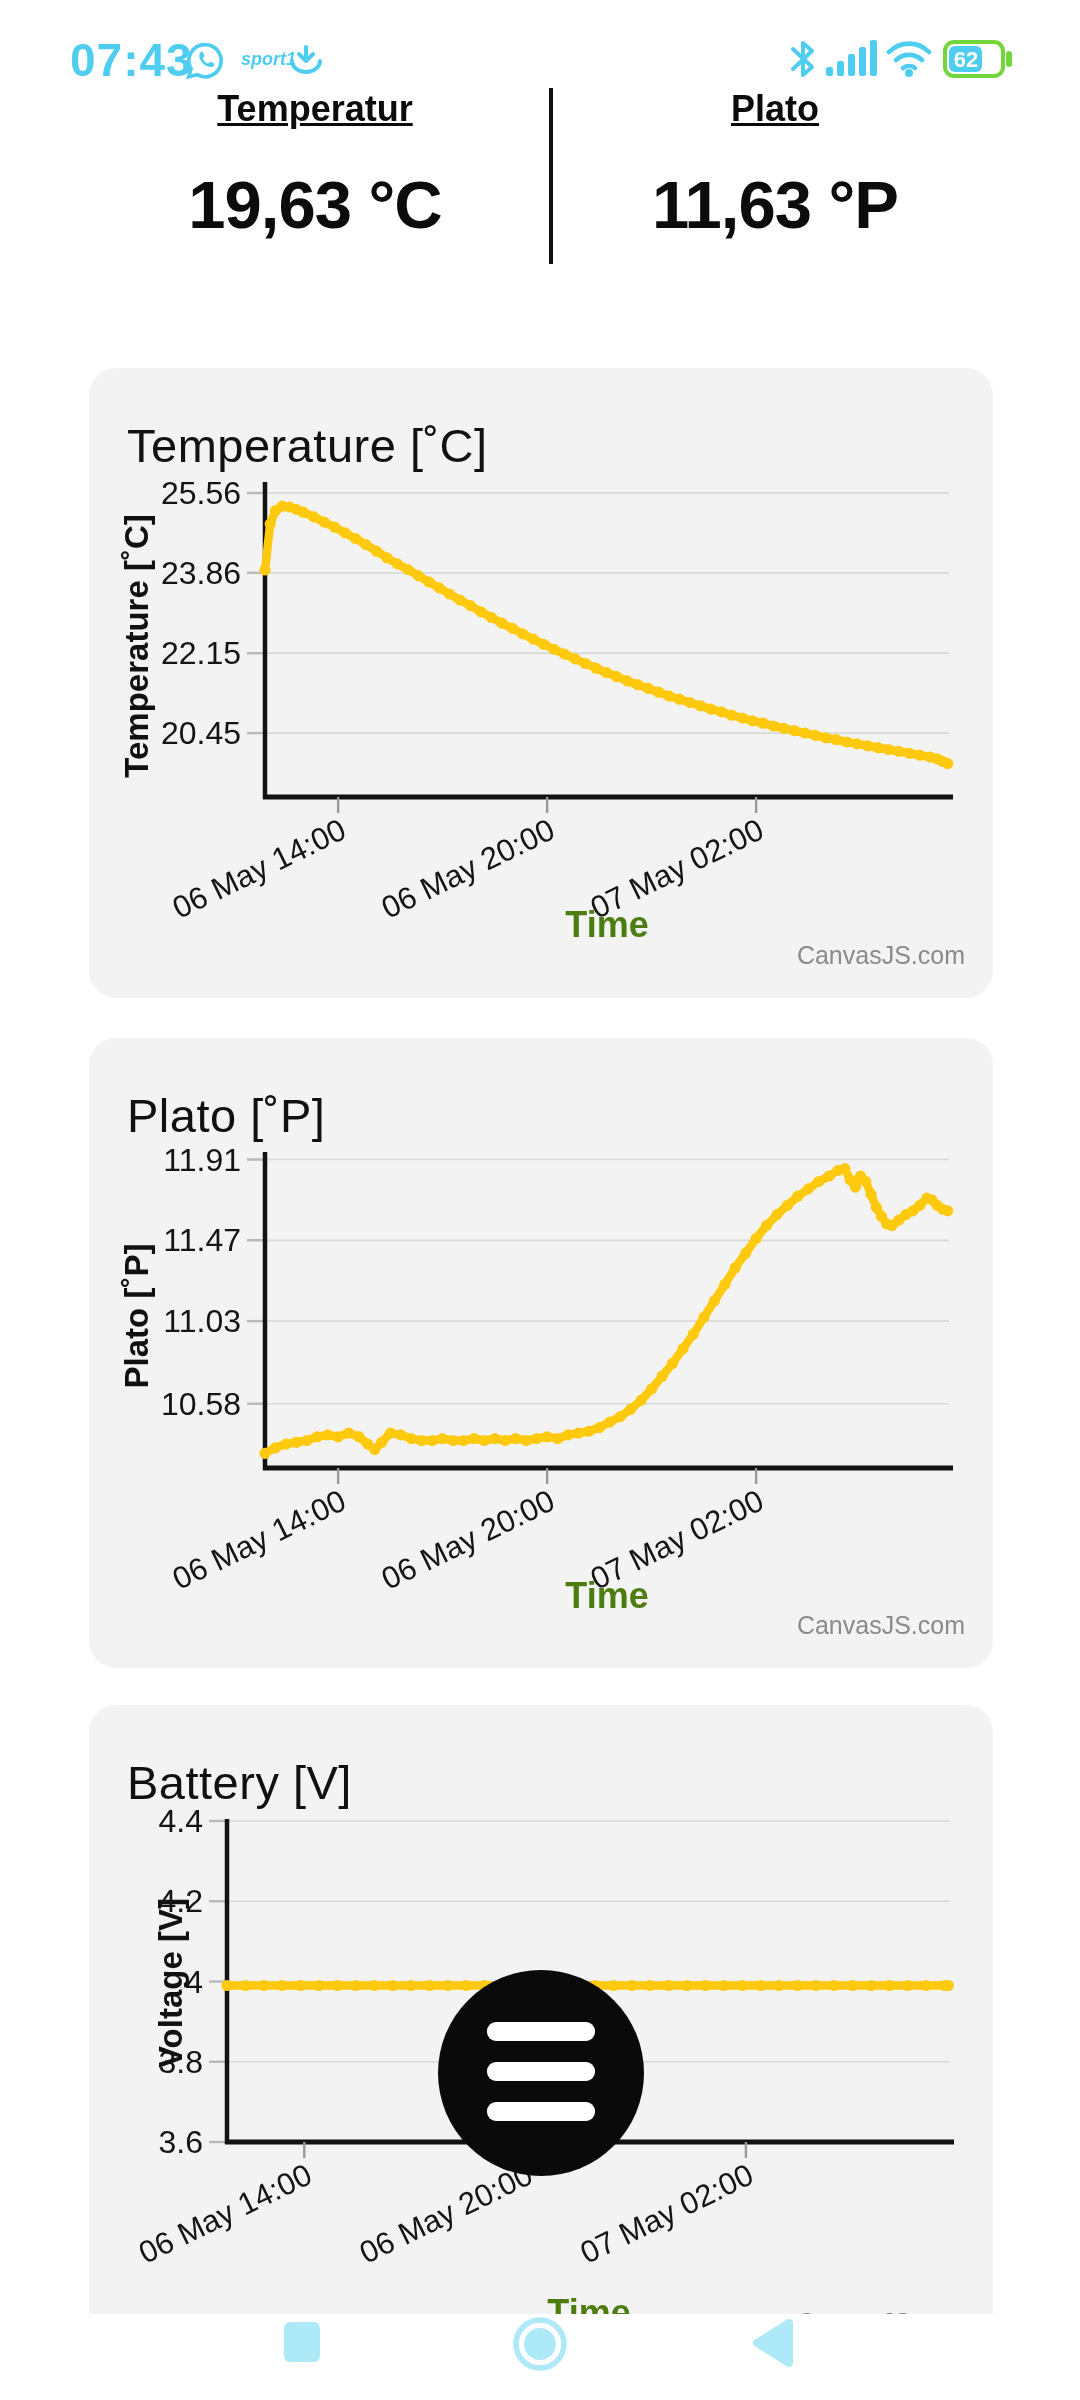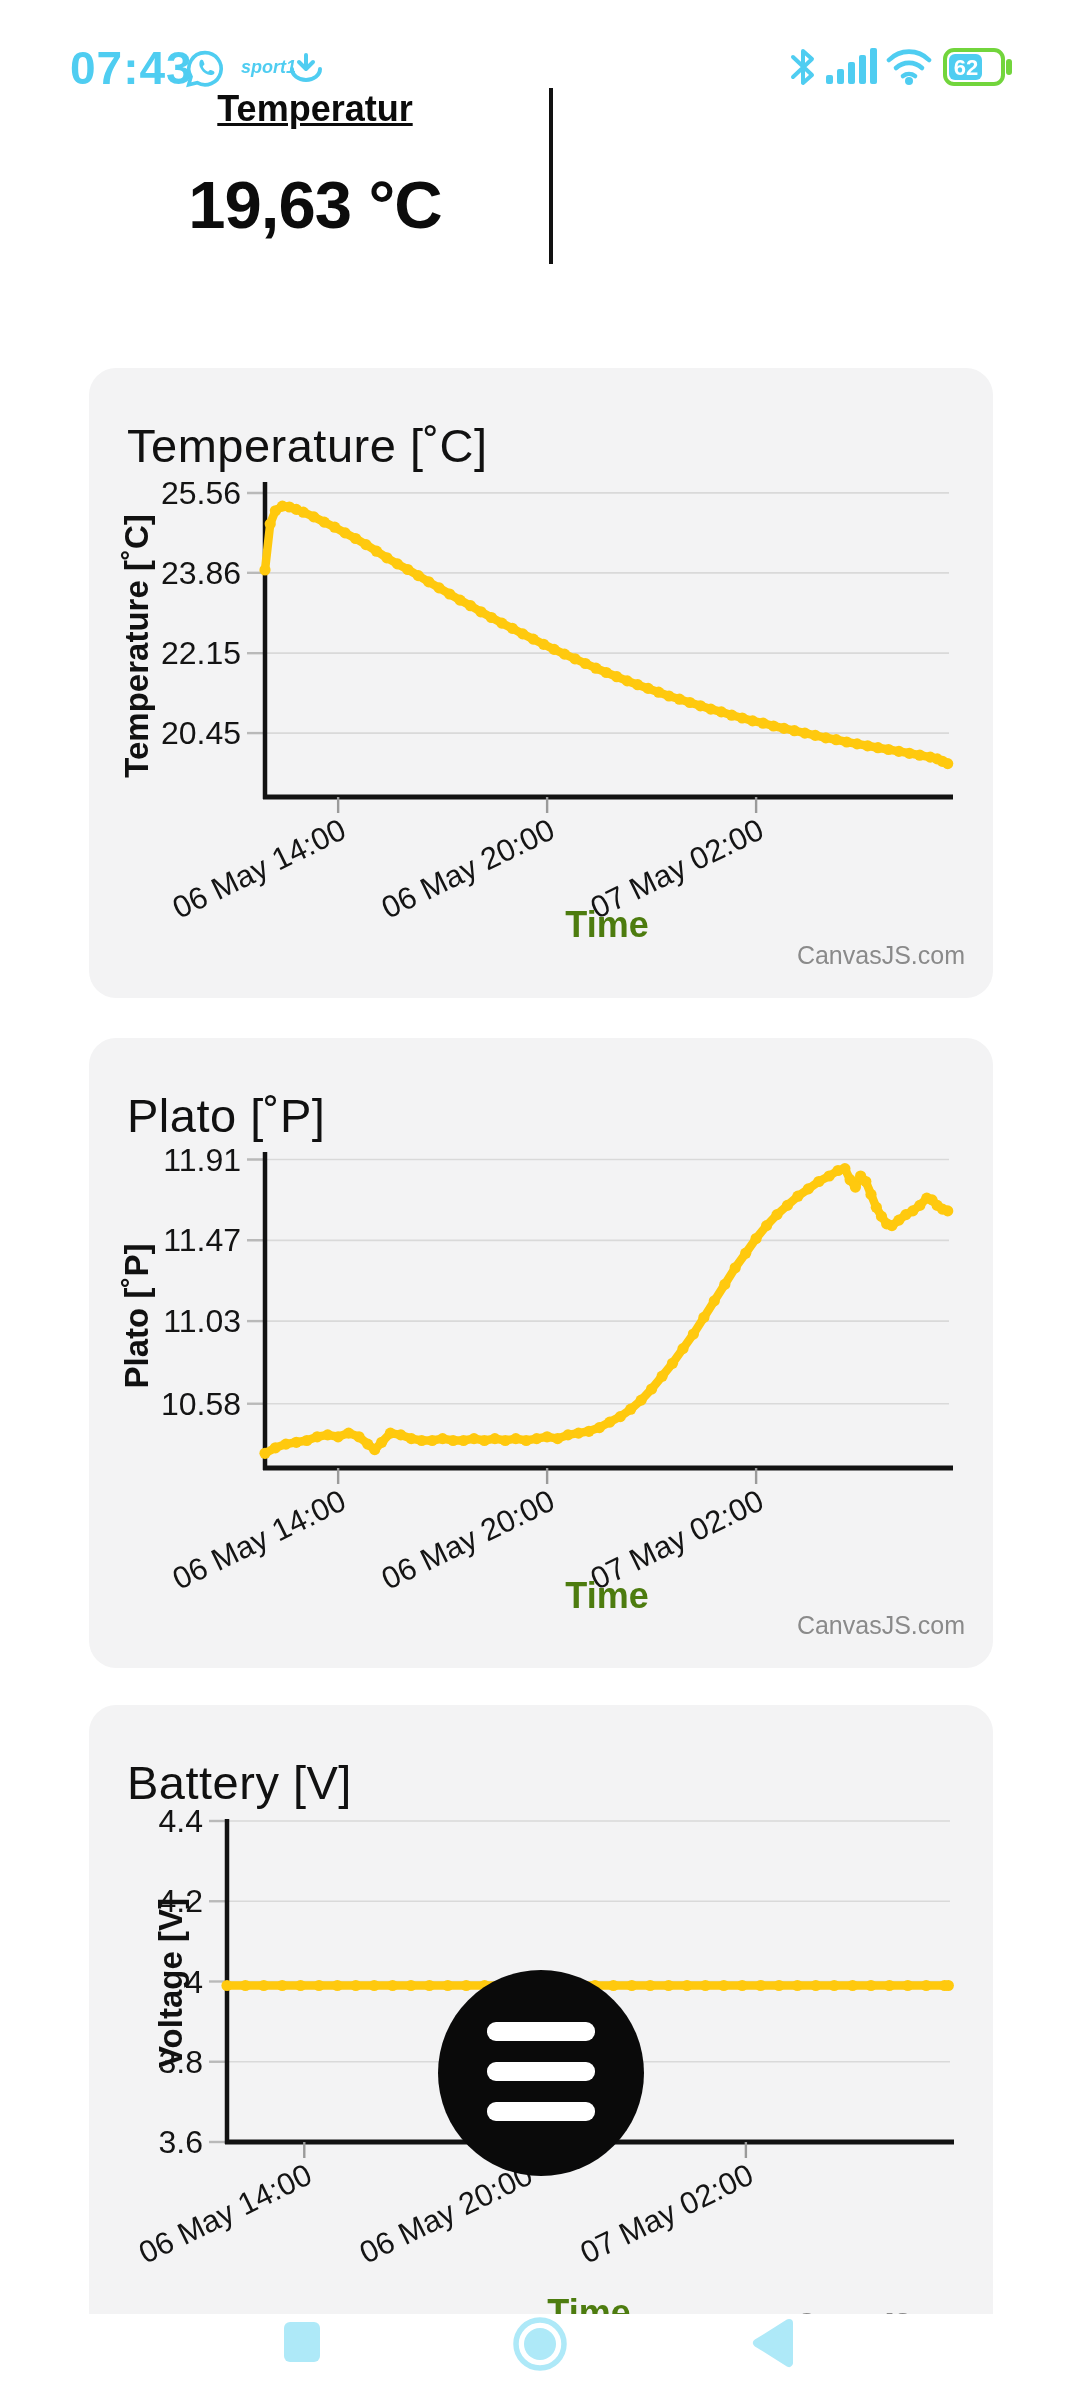--- a/index.html
+++ b/index.html
@@ -1,19 +1,19 @@
 <!DOCTYPE html>
 <html style="--accent_cyan: #4fcdf1; --nav_cyan: #aee9f8; --battery_green: #72d53c; --series_yellow: #ffc90e; --watermark_gray: #8a8a8a;"><head>
 <meta charset="utf-8">
 <style>
   html,body{margin:0;padding:0;background:#fff;}
   #screen{position:relative;width:1080px;height:2400px;background:#ffffff;overflow:hidden;
           font-family:"Liberation Sans","DejaVu Sans",sans-serif;}
   
-  .statusbar{position:absolute;left:0;top:8px;width:980px;height:92px;}
+  .statusbar{position:absolute;left:0;top:0;width:980px;height:92px;}
   .sb-time{position:absolute;left:70px;top:33px;font-size:46px;font-weight:600;color:var(--accent_cyan);letter-spacing:1px;}
   .sb-icon{position:absolute;}
   .sb-sport{position:absolute;left:241px;top:49px;font-size:18px;font-style:italic;font-weight:700;color:var(--accent_cyan);}
   
   .header{position:absolute;left:0;top:60px;width:1080px;height:220px;}
   .hdr-col{position:absolute;top:0;width:440px;text-align:center;color:#0c0c0c;}
   .hdr-col.left{left:95px;} .hdr-col.right{left:555px;}
   .hdr-label{font-size:36px;font-weight:700;margin-top:28px;text-decoration:underline;}
   .hdr-value{font-size:67px;font-weight:800;letter-spacing:-1px;margin-top:36px;}
   .hdr-divider{position:absolute;left:549px;top:28px;width:4px;height:176px;background:#111;}
@@ -89,20 +89,24 @@
       <rect x="64" y="15" width="6" height="16" rx="3" fill="var(--battery_green)"></rect>
     </svg>
   </div>
 
   <div class="header">
     <div class="hdr-col left">
       <div class="hdr-label">Temperatur</div>
       <div class="hdr-value">19,63 °C</div>
     </div>
     <div class="hdr-divider"></div>
+    <div class="hdr-col right">
+      <div class="hdr-label">Plato</div>
+      <div class="hdr-value">11,63 °P</div>
+    </div>
   </div>
 
   <div class="card" id="card-temp">
     <svg class="plot" width="904" height="630">
         <g>
           <line x1="176" y1="124.92942942942949" x2="860" y2="124.92942942942949" stroke="#d9d9d9" stroke-width="1.7"></line>
           <line x1="176" y1="204.82432432432435" x2="860" y2="204.82432432432435" stroke="#d9d9d9" stroke-width="1.7"></line>
           <line x1="176" y1="285.1891891891893" x2="860" y2="285.1891891891893" stroke="#d9d9d9" stroke-width="1.7"></line>
           <line x1="176" y1="365.0840840840841" x2="860" y2="365.0840840840841" stroke="#d9d9d9" stroke-width="1.7"></line>
         </g>

